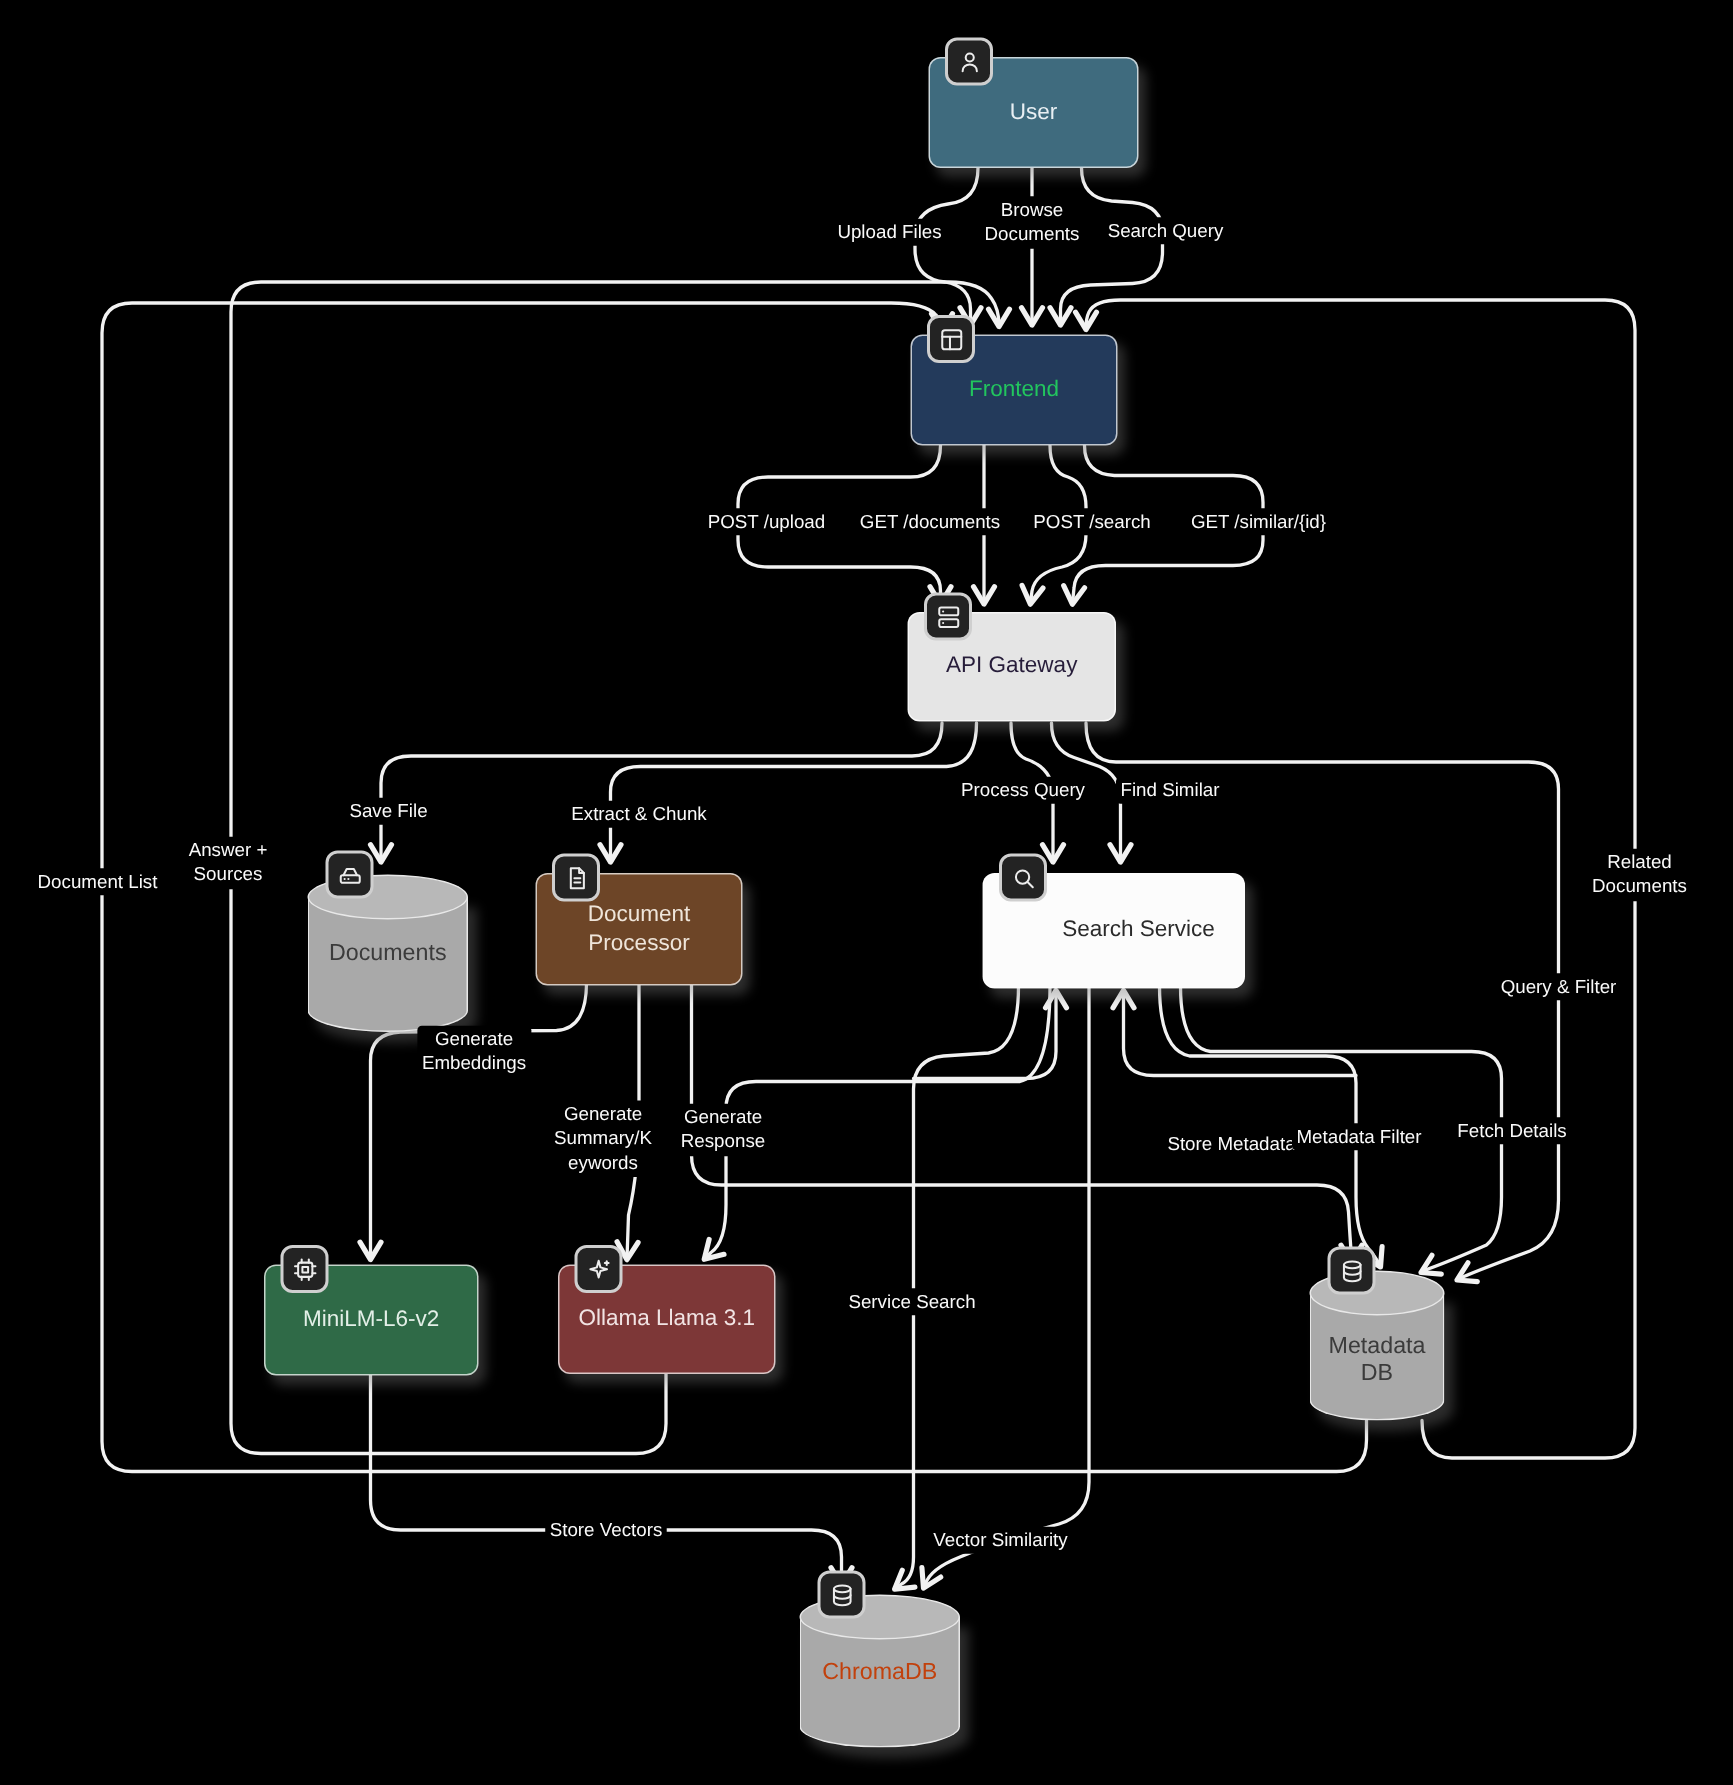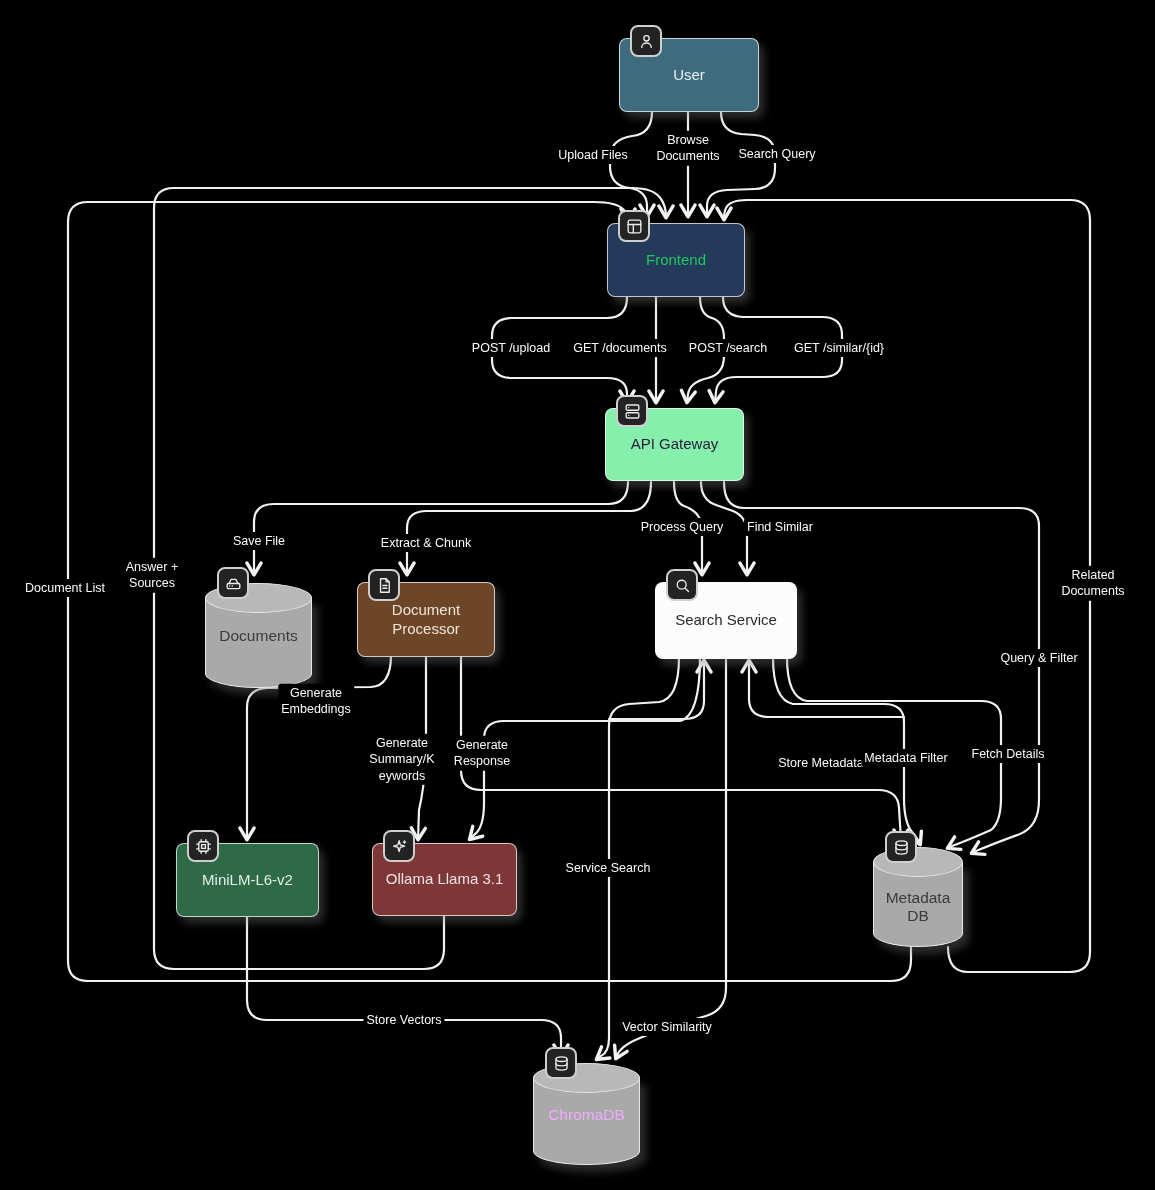--- a/index.html
+++ b/index.html
@@ -94,21 +94,21 @@
       <div class="node" style="left: 607px; top: 223px; width: 136px; height: 72px; background: rgb(35, 58, 91);">
         <div class="chip" style="left: 10px; top: -14px;">
           <svg viewBox="0 0 24 24">
             <rect x="4" y="4" width="16" height="16" rx="2.2"></rect>
             <line x1="4" y1="9.5" x2="20" y2="9.5"></line>
             <line x1="10.5" y1="9.5" x2="10.5" y2="20"></line>
           </svg>
         </div>
         <div class="node-label" style="color: #22c55e;">Frontend</div>
       </div>
-      <div class="node" style="left: 605px; top: 408px; width: 137px; height: 71px; background: #86efac;">
+      <div class="node" style="left: 605px; top: 408px; width: 137px; height: 71px; background: #e5e5e5;">
         <div class="chip" style="left: 10px; top: -14px;">
           <svg viewBox="0 0 24 24">
             <rect x="4" y="3.8" width="16" height="6.6" rx="1.6"></rect>
             <rect x="4" y="13.6" width="16" height="6.6" rx="1.6"></rect>
             <line x1="7.2" y1="7.1" x2="7.3" y2="7.1"></line>
             <line x1="7.2" y1="16.9" x2="7.3" y2="16.9"></line>
           </svg>
         </div>
         <div class="node-label" style="color: rgb(39, 29, 58);">API Gateway</div>
       </div>
@@ -130,21 +130,21 @@
           <svg viewBox="0 0 24 24">
             <path d="M7 3.5 h7 l4 4 V20.5 H7 z"></path>
             <path d="M14 3.5 v4 h4"></path>
             <line x1="10" y1="12" x2="15" y2="12"></line>
             <line x1="10" y1="15.5" x2="15" y2="15.5"></line>
           </svg>
         </div>
         <div class="node-label" style="color: rgb(239, 229, 218);">Document
 Processor</div>
       </div>
-      <div class="node" style="left: 655px; top: 582px; width: 140px; height: 75px; background: rgb(252, 252, 252);">
+      <div class="node" style="left: 655px; top: 582px; width: 140px; height: 75px; background: rgb(252, 252, 252); padding-left: 33px;">
         <div class="chip" style="left: 10px; top: -14px;">
           <svg viewBox="0 0 24 24">
             <circle cx="11" cy="11" r="5.6"></circle>
             <line x1="15.4" y1="15.4" x2="19.6" y2="19.6"></line>
           </svg>
         </div>
         <div class="node-label" style="color: rgb(43, 43, 43);">Search Service</div>
       </div>
       <div class="node" style="left: 176px; top: 843px; width: 141px; height: 72px; background: rgb(47, 106, 71);">
         <div class="chip" style="left: 10px; top: -14px;">
@@ -188,21 +188,21 @@
       <div class="cylinder" style="left: 533px; top: 1063px; width: 107px; height: 102px;">
         <div class="cyl-top" style="background: rgb(184, 184, 184);"></div>
         <div class="cyl-body" style="background: rgb(169, 169, 169);"></div>
         <div class="chip" style="left: 12px; top: -16px;">
           <svg viewBox="0 0 24 24">
             <ellipse cx="12" cy="6.6" rx="7" ry="2.9"></ellipse>
             <path d="M5 6.6 V17.4 c0 1.7 3.1 3 7 3 s7 -1.3 7 -3 V6.6"></path>
             <path d="M5 12 c0 1.7 3.1 3 7 3 s7 -1.3 7 -3"></path>
           </svg>
         </div>
-        <div class="cyl-label" style="color: #f0abfc;">ChromaDB</div>
+        <div class="cyl-label" style="color: #c2410c;">ChromaDB</div>
       </div>
     </div>
   <div id="labels-layer">
       <div class="edge-label" style="left: 593px; top: 155px;">Upload Files</div>
       <div class="edge-label" style="left: 688px; top: 148px;">Browse
 Documents</div>
       <div class="edge-label" style="left: 777px; top: 154px;">Search Query</div>
       <div class="edge-label" style="left: 511px; top: 348px;">POST /upload</div>
       <div class="edge-label" style="left: 620px; top: 348px;">GET /documents</div>
       <div class="edge-label" style="left: 728px; top: 348px;">POST /search</div>

